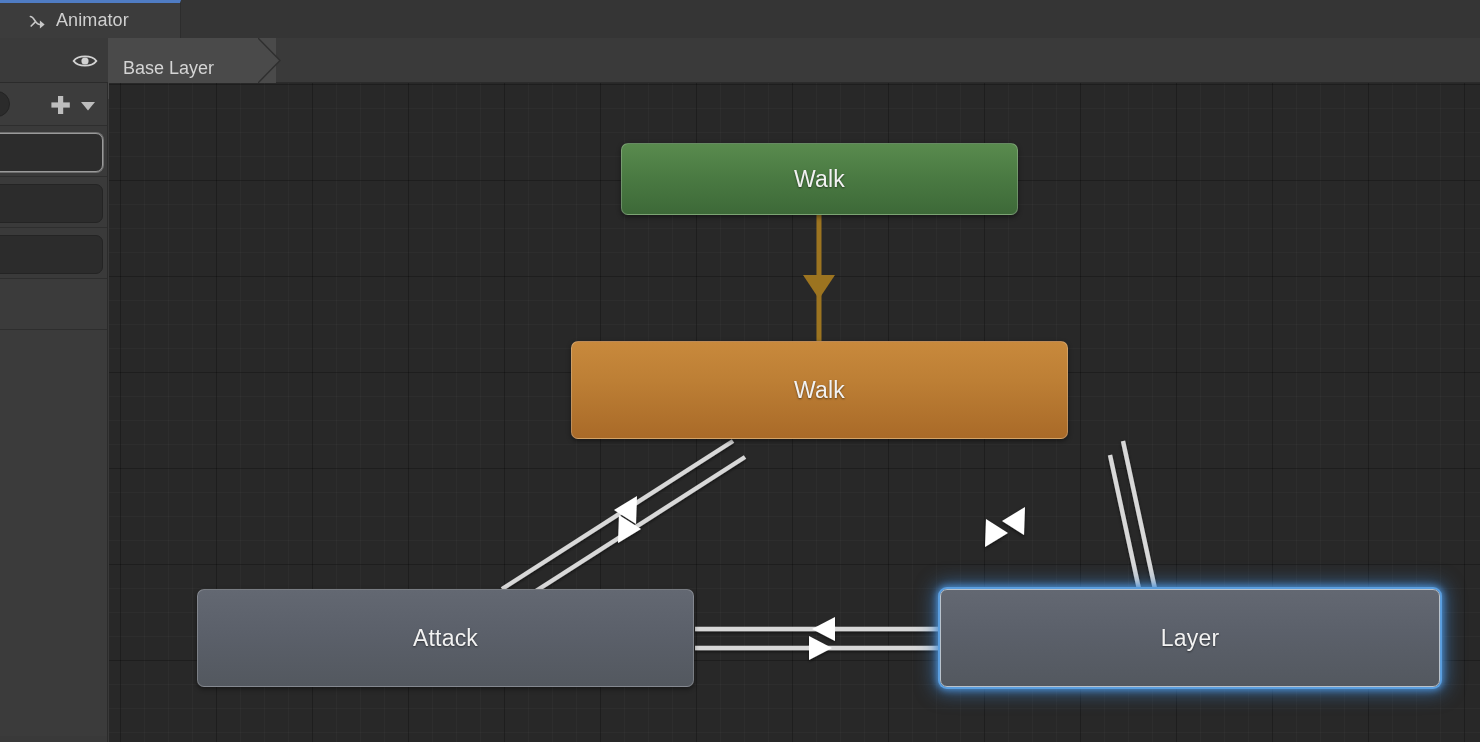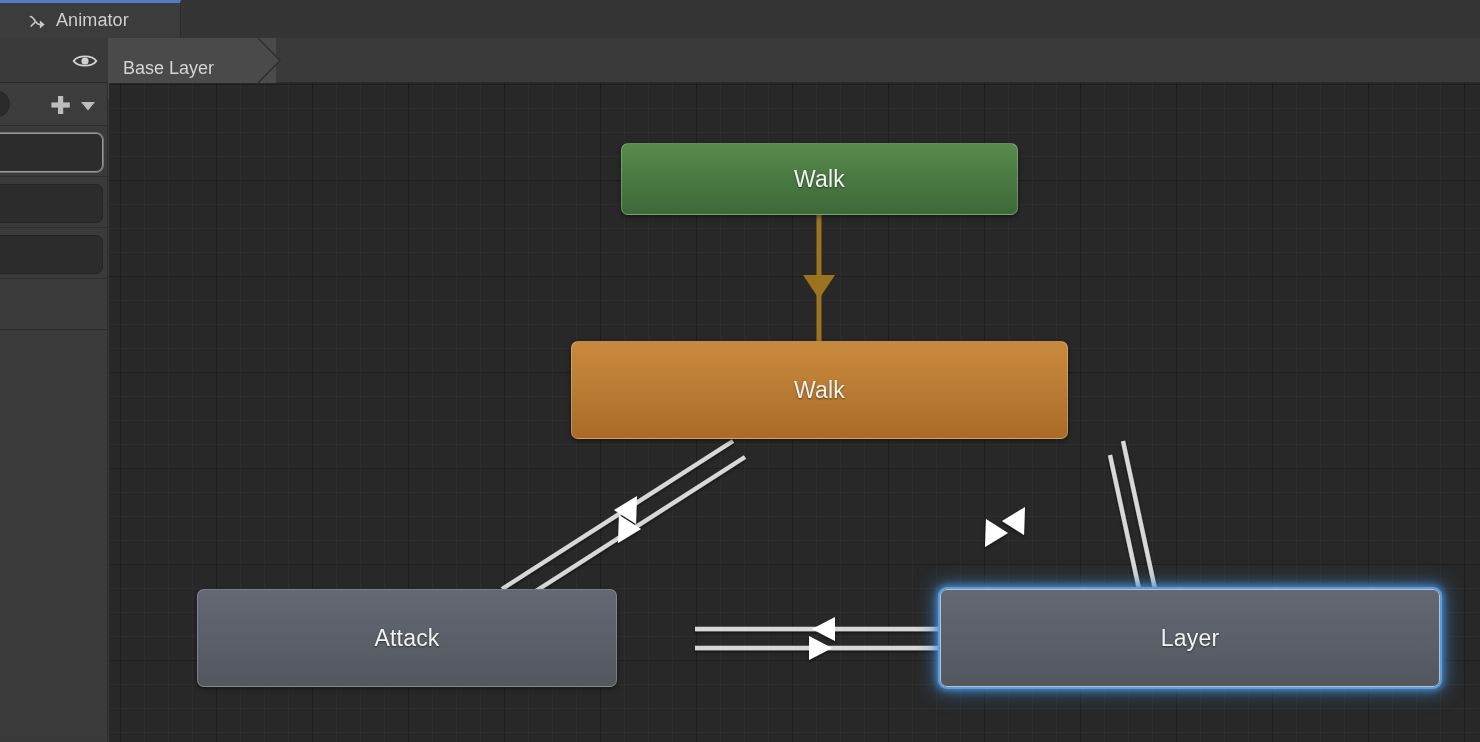--- a/index.html
+++ b/index.html
@@ -297,21 +297,21 @@
     </svg>
 
     <div class="node node-entry" style="left:512px; top:60px; width:397px; height:72px;">
       <span>Walk</span>
     </div>
 
     <div class="node node-idle" style="left:462px; top:258px; width:497px; height:98px;">
       <span>Walk</span>
     </div>
 
-    <div class="node node-state" style="left:88px; top:506px; width:420px; height:98px;">
+    <div class="node node-state" style="left:88px; top:506px; width:497px; height:98px;">
       <span>Attack</span>
     </div>
 
     <div class="node node-state selected" style="left:831px; top:506px; width:500px; height:98px;">
       <span>Layer</span>
     </div>
 
   </div>
 </div>
 

